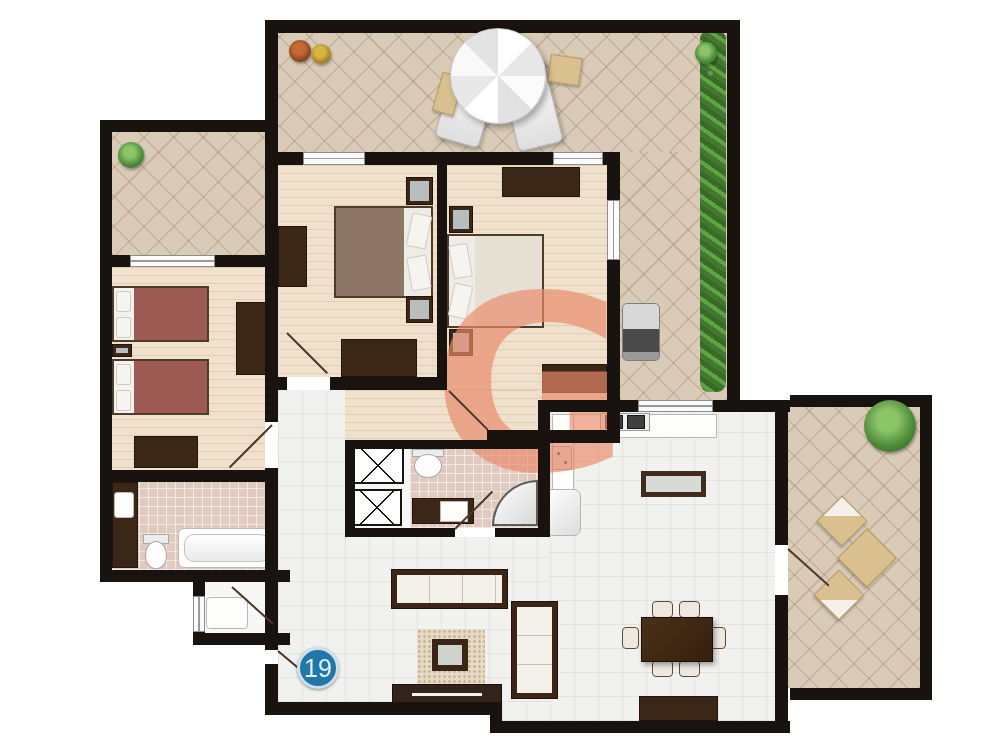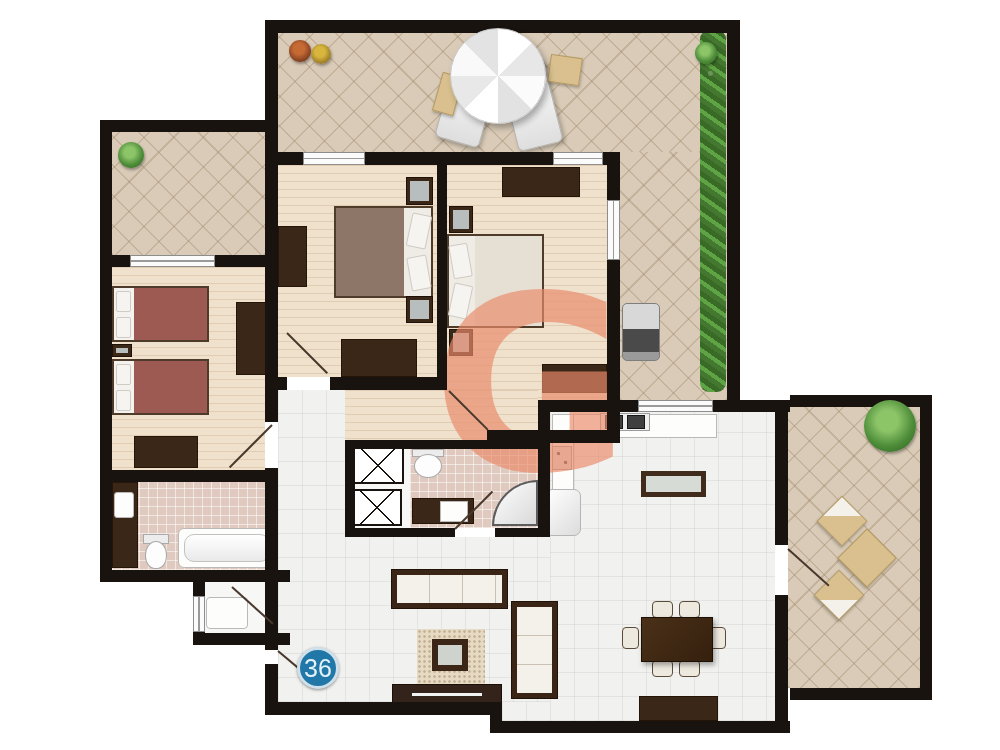--- a/index.html
+++ b/index.html
@@ -226,16 +226,16 @@
 
   <div class="door" style="left:272px;top:424px;width:60px;transform:rotate(135deg);"></div>
   <div class="door" style="left:287px;top:332px;width:57px;transform:rotate(45deg);"></div>
   <div class="door" style="left:449px;top:390px;width:55px;transform:rotate(45deg);"></div>
   <div class="door" style="left:455px;top:528px;width:53px;transform:rotate(-45deg);"></div>
   <div class="door" style="left:232px;top:586px;width:55px;transform:rotate(42deg);"></div>
   <div class="door" style="left:278px;top:650px;width:50px;transform:rotate(40deg);"></div>
   <div class="door" style="left:788px;top:548px;width:55px;transform:rotate(42deg);"></div>
 
   <div class="abs badge" style="left:297px;top:647px;width:42px;height:42px;">
-    <span>36</span>
+    <span>19</span>
   </div>
 
 </div>
 
 </body></html>

